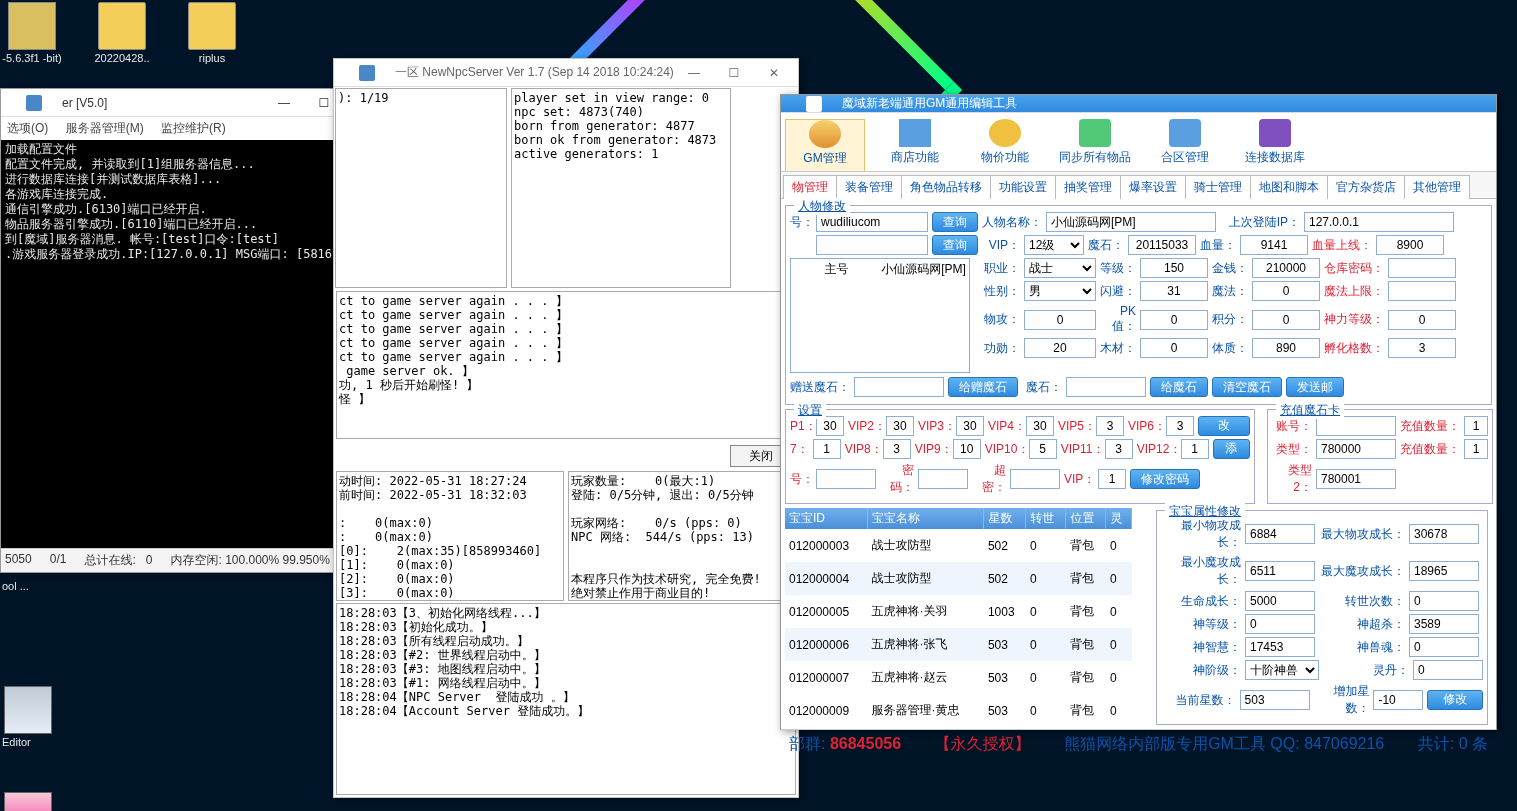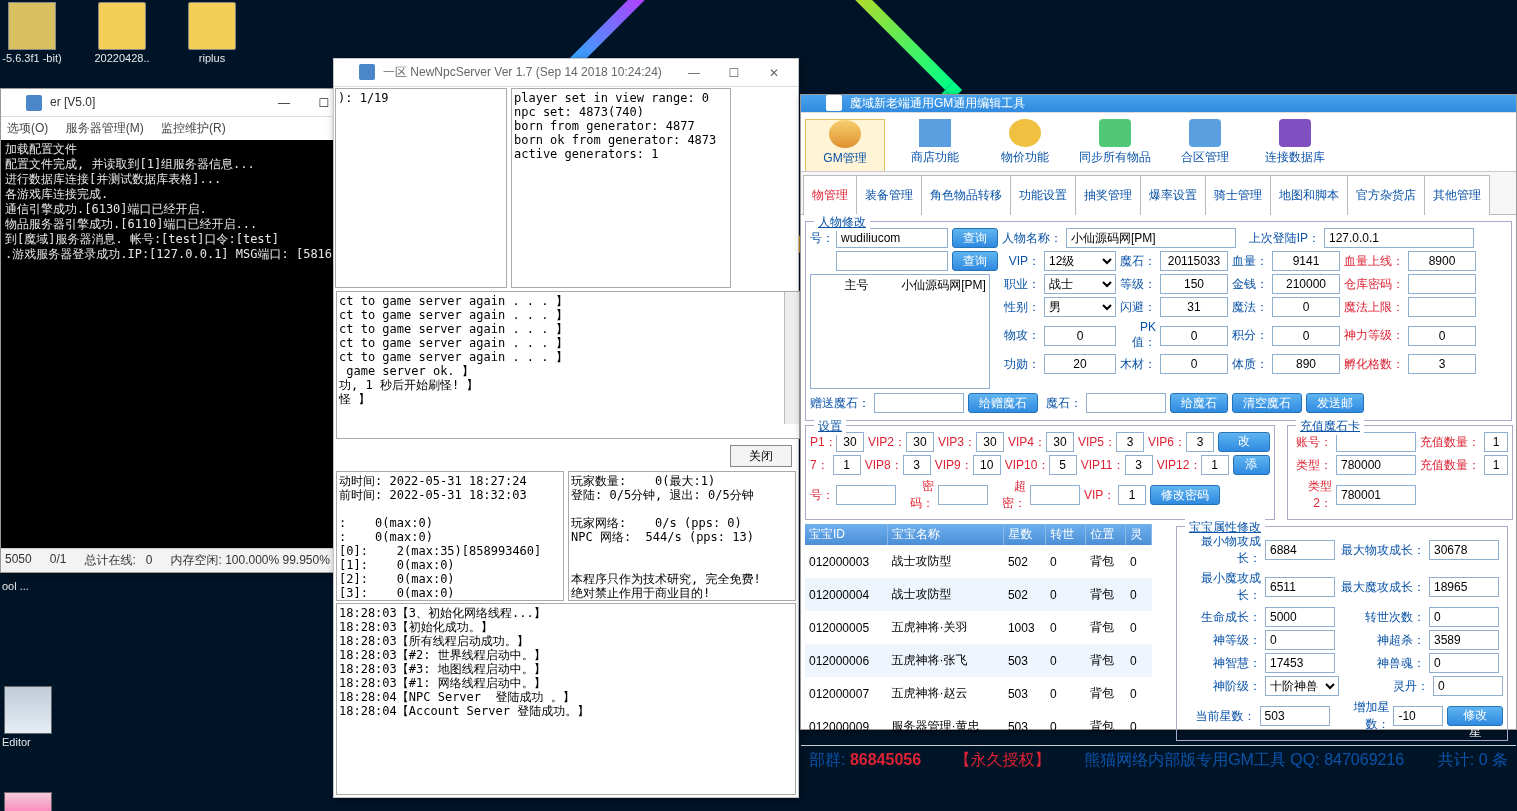--- a/index.html
+++ b/index.html
@@ -12,21 +12,21 @@
 
 .desktop-icons { position:absolute; top:0; left:0; display:flex; gap:30px; padding:2px 2px; }
 .di { width:60px; text-align:center; color:#e8e8e8; font-size:11px; }
 .di .ico-box { width:48px; height:48px; margin:0 auto 2px; background:#d8c060; border:1px solid #888; }
 .di .folder { background:#f3cf5a; border-radius:2px; }
 
 
 .win { position:absolute; background:#fff; border:1px solid #999; box-shadow:2px 2px 8px rgba(0,0,0,.4); display:flex; flex-direction:column; }
 .titlebar { display:flex; align-items:center; justify-content:space-between; background:#fff; color:#333; height:28px; padding:0 4px; font-size:12px; border-bottom:1px solid #ddd;}
 .titlebar.blue { background:linear-gradient(#4aa3ec,#2f8ae0); color:#fff; }
-.titlebar .tb-left { display:flex; gap:8px; overflow:hidden; white-space:nowrap;padding-left:21px;}
+.titlebar .tb-left { display:flex; align-items:center; gap:20px; overflow:hidden; white-space:nowrap;padding-left:21px;}
 .titlebar .tb-ctrls { display:flex; }
 .titlebar .tb-btn { width:40px; text-align:center; line-height:26px; cursor:pointer; }
 .tb-icon { width:16px; height:16px; background:#4a86c8; border-radius:2px; display:inline-block; }
 
 
 #win1 { left:0; top:88px; width:389px; height:485px; }
 #win1 .menubar { padding:3px 6px; font-size:12px; color:#444; }
 #win1 .menubar span { margin-right:14px; cursor:pointer; }
 #win1 .console { flex:1; background:#000; color:#e8e8e8; font-family:"NSimSun","SimSun",monospace; font-size:12px; padding:2px 4px; white-space:pre; overflow:hidden; line-height:15px;}
 #win1 .statusbar { display:flex; gap:18px; padding:3px 4px; font-size:12px; color:#333; border-top:1px solid #ccc; background:#f3f3f3;}
@@ -45,29 +45,29 @@
 #win2 .b-top-left { width:172px; height:200px; padding:2px;}
 #win2 .b-top-right { width:220px; height:200px; padding:2px;}
 #win2 .b-mid { width:100%; height:148px; padding:2px; position:relative;}
 #win2 .b-mid::after{content:""; position:absolute; right:0; top:0; bottom:14px; width:14px; background:#eee; border-left:1px solid #bbb;}
 #win2 .btn-close { width:62px; height:22px; border:1px solid #888; background:#f3f3f3; margin:4px 6px 4px auto; text-align:center; line-height:20px; cursor:pointer;}
 #win2 .b-stat { display:flex; gap:4px;}
 #win2 .b-stat .col { flex:1; height:130px; white-space:pre; font-family:"NSimSun",monospace; font-size:12px; line-height:14px; padding:2px;}
 #win2 .b-log { flex:1; height:120px; padding:2px; white-space:pre; font-family:"NSimSun",monospace; font-size:12px; line-height:14px; overflow:hidden;}
 
 
-#win3 { left:800px; top:94px; width:717px; height:636px; }
+#win3 { left:780px; top:94px; width:717px; height:636px; }
 #win3 .toolbar { display:flex; gap:10px; padding:6px 4px 0; border-bottom:1px solid #c9c9c9; background:#fff;}
 #win3 .toolbar .tbitem { width:80px; text-align:center; font-size:12px; cursor:pointer; padding-bottom:4px;}
 #win3 .toolbar .tbitem .tico { width:32px; height:28px; margin:0 auto 2px; position:relative;}
 #win3 .toolbar .tbitem.active { background:#fff4d6; border:1px solid #e0c060; border-bottom:none;}
 #win3 .toolbar .tlabel { font-size:12px; color:#0a53a8;}
 
 #win3 .tabs { display:flex; border-bottom:1px solid #bbb; padding:2px 2px 0; gap:0; background:#f7f7f7;}
-#win3 .tabs .tab { padding:11px 8px; border:1px solid #bbb; border-bottom:none; background:#fff; font-size:12px; color:#0a53a8; cursor:pointer; position:relative; top:1px; margin-right:-1px;}
+#win3 .tabs .tab { padding:3px 8px; border:1px solid #bbb; border-bottom:none; background:#fff; font-size:12px; color:#0a53a8; cursor:pointer; position:relative; top:1px; margin-right:-1px;}
 #win3 .tabs .tab.active { color:#d23; }
 .lbl { display:inline-block; text-align:right; color:#0a53a8; font-size:12px; }
 .lbl.red{ color:#d23; }
 .inp { height:20px; border:1px solid #8faed0; padding:0 4px; font-size:12px; text-align:center;}
 .sel { height:20px; border:1px solid #8faed0; background:#fff; font-size:12px;}
 .btn { height:20px; padding:0 10px; background:linear-gradient(#5fb4f0,#2f8ae0); color:#fff; border:1px solid #2573b8; border-radius:3px; cursor:pointer; font-size:12px;}
 
 .fieldset { border:1px solid #aac; margin:2px 4px; padding:6px 4px 4px; position:relative;}
 .fieldset > legend, .fieldset > .legend { position:absolute; top:-8px; left:8px; background:#fff; padding:0 4px; font-size:12px; color:#0a53a8;text-decoration:underline;}
 
@@ -295,21 +295,21 @@
           <div class="mshdr">
               <span>主号</span>
               <span>小仙源码网[PM]</span>
             </div>
         </div>
       </div>
 
       <div style="flex:1">
         <div class="grid-row">
           <span class="lbl" style="width:36px">VIP：</span>
-          <select class="sel" style="width:72px"><option>12级</option></select>
+          <select class="sel" style="width:60px"><option>12级</option></select>
           <span class="lbl" style="width:36px">魔石：</span>
           <input class="inp" style="width: 68px;" value="20115033">
           <span class="lbl" style="width:36px">血量：</span>
           <input class="inp" style="width: 68px;" value="9141">
           <span class="lbl red" style="width:60px">血量上线：</span>
           <input class="inp" style="width: 68px;" value="8900">
         </div>
         <div class="grid-row">
           <span class="lbl" style="width:36px">职业：</span>
           <select class="sel" style="width:72px"><option>战士</option></select>

